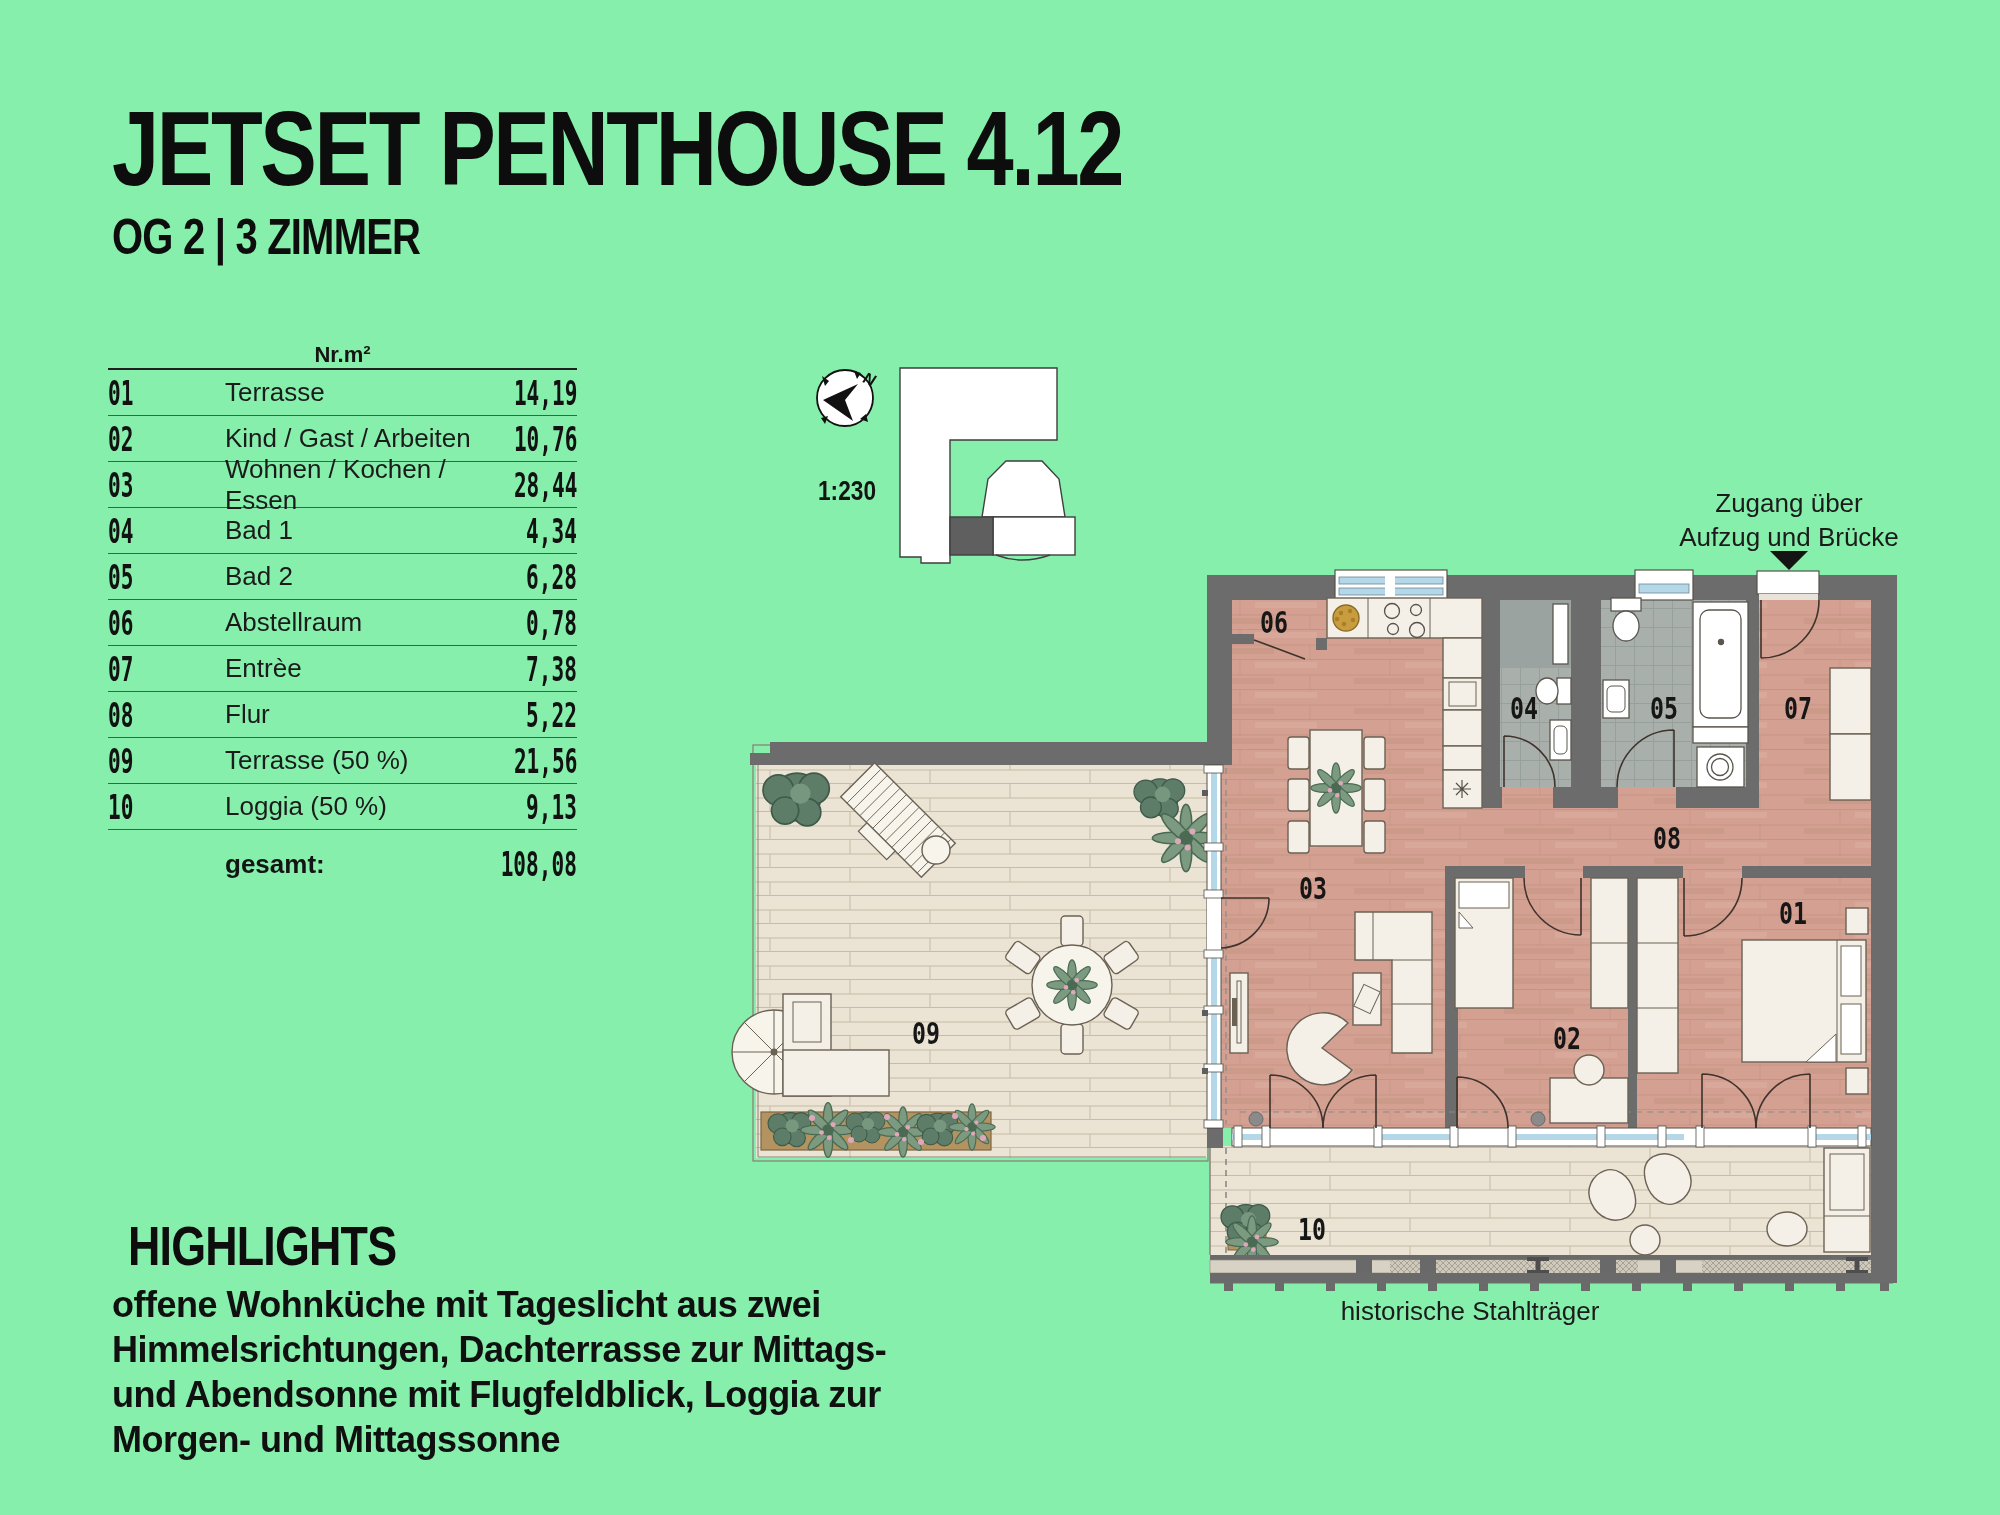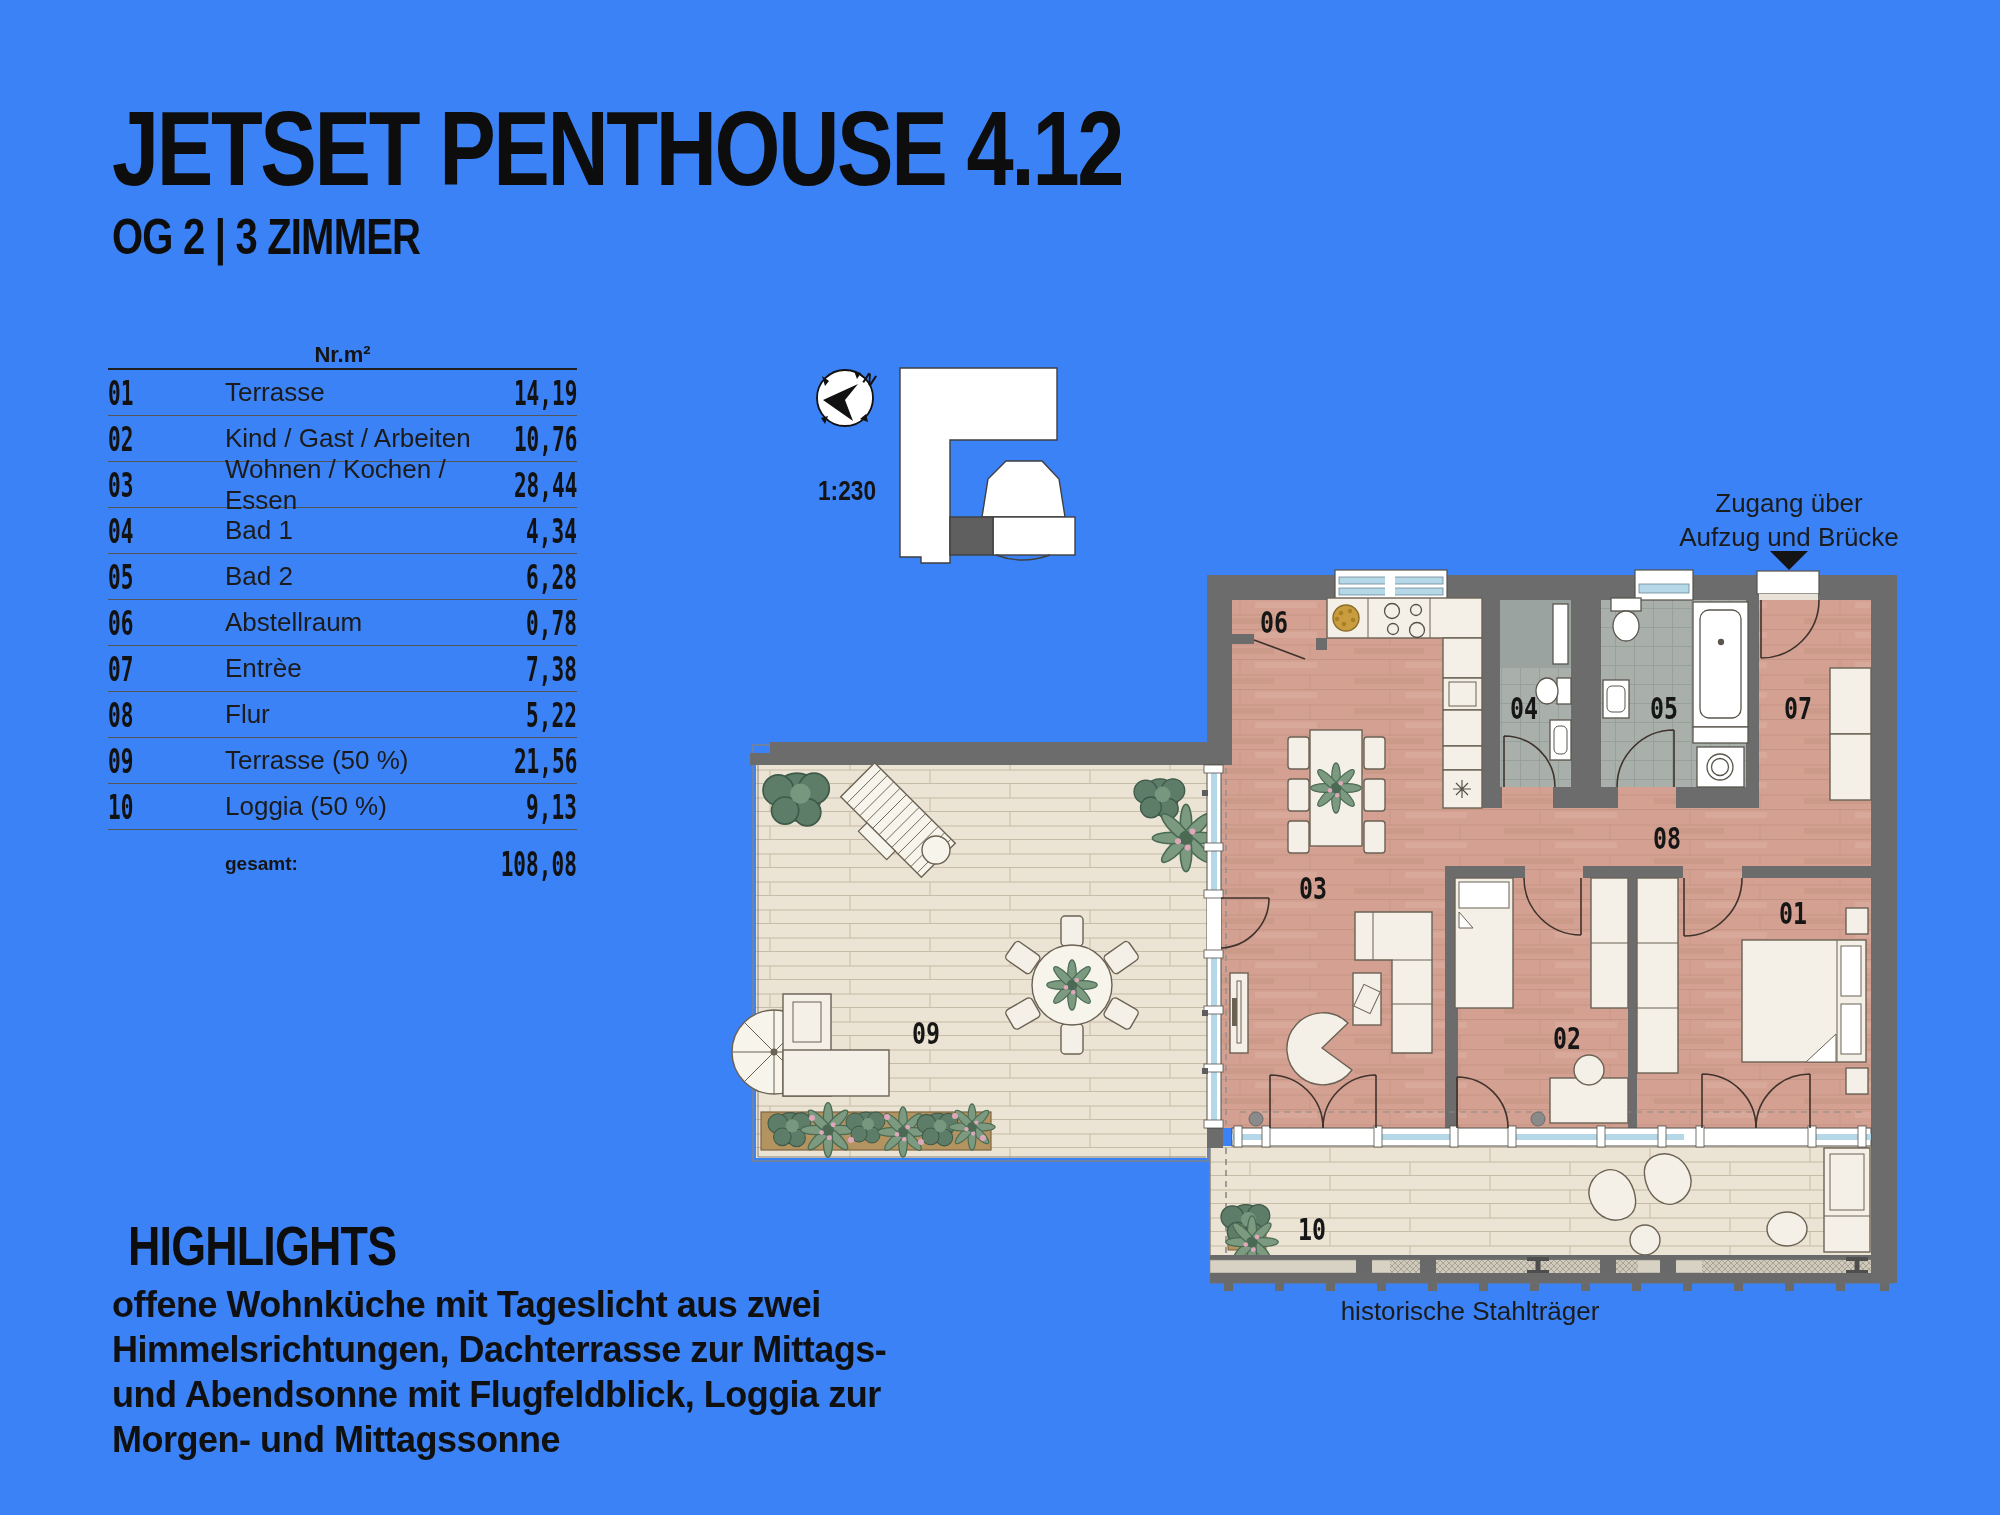--- a/index.html
+++ b/index.html
@@ -1,37 +1,37 @@
 <!DOCTYPE html>
 <html><head>
 <meta charset="utf-8">
 <style>
   html,body{margin:0;padding:0;background:#ffffff;}
-  .page{position:relative;width:2000px;height:1515px;background:#3b82f6;overflow:hidden;
+  .page{position:relative;width:2000px;height:1515px;background:#86efac;overflow:hidden;
         font-family:"Liberation Sans",sans-serif;color:#141414;}
   .abs{position:absolute;}
   .cond{transform-origin:left top;display:inline-block;}
   .title{font-weight:800;font-size:106px;line-height:1.0;letter-spacing:-3px;transform:scaleX(.80);white-space:nowrap;color:#0d0d0d;}
   .subtitle{font-weight:800;font-size:50px;line-height:1.0;letter-spacing:-1px;transform:scaleX(.80);white-space:nowrap;color:#0d0d0d;}
   .hl-head{font-weight:800;font-size:56px;line-height:1.0;letter-spacing:-1px;transform:scaleX(.80);white-space:nowrap;color:#0d0d0d;}
   .hl-line{font-weight:700;font-size:36px;line-height:45px;letter-spacing:-.5px;color:#101010;white-space:nowrap;}
   
   .tbl{left:108px;top:330px;width:469px;}
   .tbl-head{display:flex;justify-content:center;align-items:flex-end;height:38px;border-bottom:2px solid #1f1f1f;
             font-weight:700;font-size:22px;color:#141414;}
   .trow{display:flex;align-items:center;height:45px;border-bottom:1px solid #555;}
   .trow .nr{width:117px;flex:0 0 117px;}
   .trow .nm{flex:1 1 auto;font-size:26px;font-weight:400;color:#1b1b1b;}
   .trow .ar{flex:0 0 auto;text-align:center;}
   .mono{font-family:"DejaVu Sans Mono",monospace;font-weight:700;font-size:34px;color:#121212;}
   .sqz-l{display:inline-block;transform:scaleX(.62);transform-origin:left center;}
   .sqz-r{display:inline-block;transform:scaleX(.62);transform-origin:right center;}
   .total{display:flex;align-items:center;height:48px;margin-top:10px;}
   .total .sp{width:117px;flex:0 0 117px;}
-  .total .lbl{flex:1 1 auto;font-weight:700;font-size:19px;}
+  .total .lbl{flex:1 1 auto;font-weight:700;font-size:26px;}
   svg text{font-family:"Liberation Sans",sans-serif;}
   svg .rlabel{font-family:"DejaVu Sans Mono",monospace;font-weight:700;font-size:30px;fill:#161616;}
 </style>
 </head>
 <body>
 
 <div class="page">
 
   <div class="abs" style="left:112px;top:95px;">
     <div class="title cond">JETSET PENTHOUSE 4.12</div>

